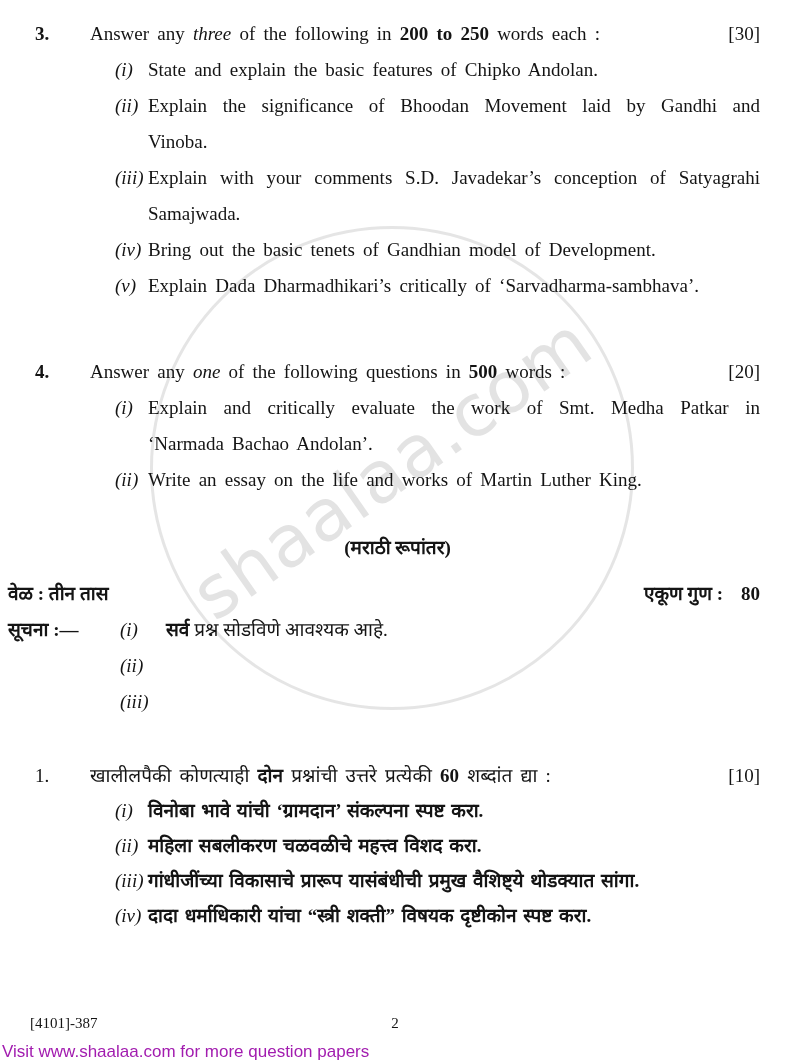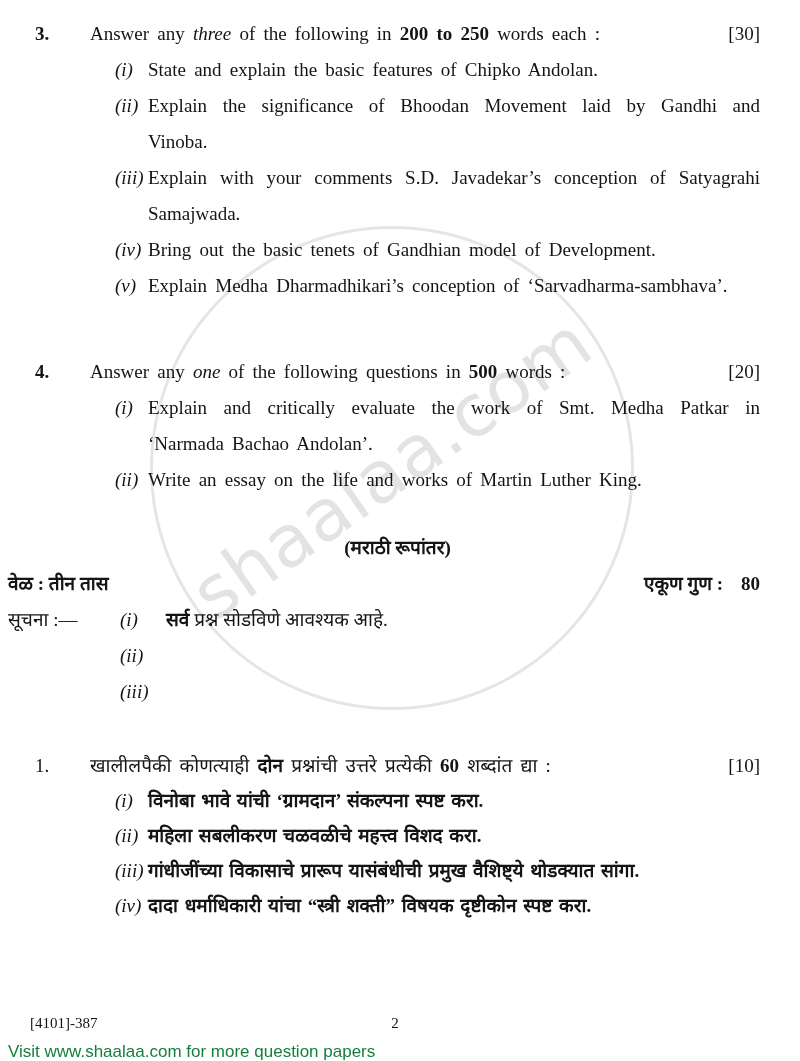--- a/index.html
+++ b/index.html
@@ -43,42 +43,42 @@
   .marks { position: absolute; right: 0; bottom: 0; word-spacing: normal; font-family: Liberation Serif, serif; }
 
   .sub { display: flex; margin-left: 80px; }
   .sublabel { flex: 0 0 33px; font-style: italic; }
   .subtext { flex: 1; text-align: justify; word-spacing: 0.18em; }
 
   .q4-block { margin-top: 50px; }
 
   
   .mr-title { text-align: center; font-weight: bold; margin-top: 32px; }
-  .mr-meta { display: flex; justify-content: space-between; font-weight: bold; margin-left: -27px; }
+  .mr-meta { display: flex; justify-content: space-between; font-weight: bold; margin-left: -27px; margin-top: 10px; }
   .tm-val { margin-left: 18px; }
   .inst { display: flex; margin-left: -27px; }
-  .inst-head { flex: 0 0 112px; font-weight: normal; }
+  .inst-head { flex: 0 0 112px; font-weight: bold; }
   .inst-label { flex: 0 0 46px; font-style: italic; }
   .inst-text { flex: 1; }
 
   .mr-q { margin-top: 38px; }
   .mr-q .qnum { font-weight: normal; }
   .mr-q .sub, .mr-q .q { line-height: 35px; }
   .mr-q .subtext { word-spacing: 0.1em; text-align: left; font-weight: bold; }
 
   
   .paper-footer {
     position: absolute; left: 30px; right: 40px; bottom: 26px;
     z-index: 1; font-size: 15px; line-height: 24px;
   }
   .pageno { position: absolute; left: 50%; transform: translateX(-50%); }
   .site-footer {
-    position: absolute; left: 8px; bottom: 0; z-index: 2;
+    position: absolute; left: 2px; bottom: 0; z-index: 2;
     font-family: "Liberation Sans", "DejaVu Sans", sans-serif;
-    font-size: 17px; line-height: 19px; color: #15803d;
+    font-size: 17px; line-height: 19px; color: #a21caf;
     white-space: nowrap;
   }
 </style>
 </head>
 <body>
 
 <div class="page">
 
   <div class="watermark">
     <span class="watermark-text">shaalaa.com</span>
@@ -110,21 +110,21 @@
     <div class="sub">
       <div class="sublabel">(iii)</div>
       <div class="subtext">Explain with your comments S.D. Javadekar’s conception of Satyagrahi Samajwada.</div>
     </div>
     <div class="sub">
       <div class="sublabel">(iv)</div>
       <div class="subtext">Bring out the basic tenets of Gandhian model of Development.</div>
     </div>
     <div class="sub">
       <div class="sublabel">(v)</div>
-      <div class="subtext">Explain Medha Dharmadhikari’s conception of ‘Sarvadharma-sambhava’.</div>
+      <div class="subtext">Explain Dada Dharmadhikari’s critically of ‘Sarvadharma-sambhava’.</div>
     </div>
 
     <div class="q4-block">
       <div class="q">
         <div class="qnum">4.</div>
         <div class="qbody">
           <div class="intro">
             <span>Answer any</span>
             <i>one</i>
             <span>of the following questions in</span>

